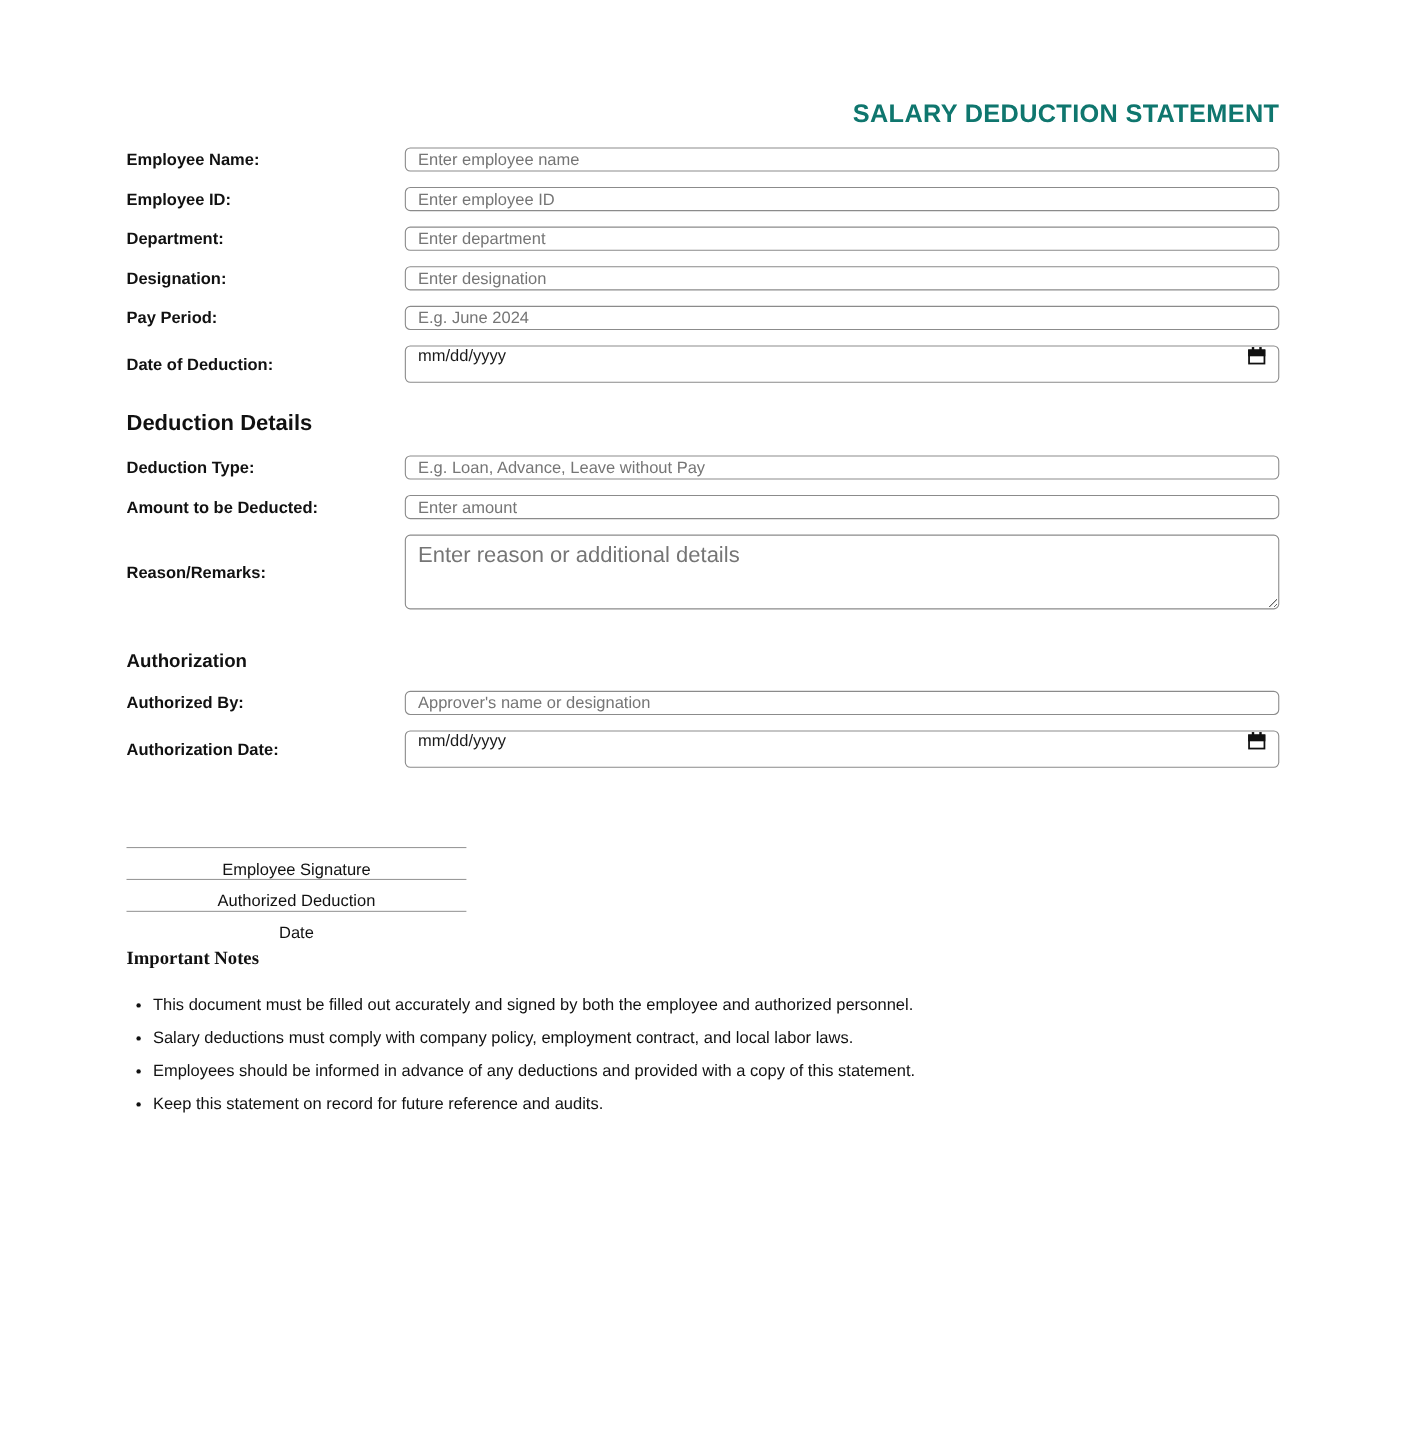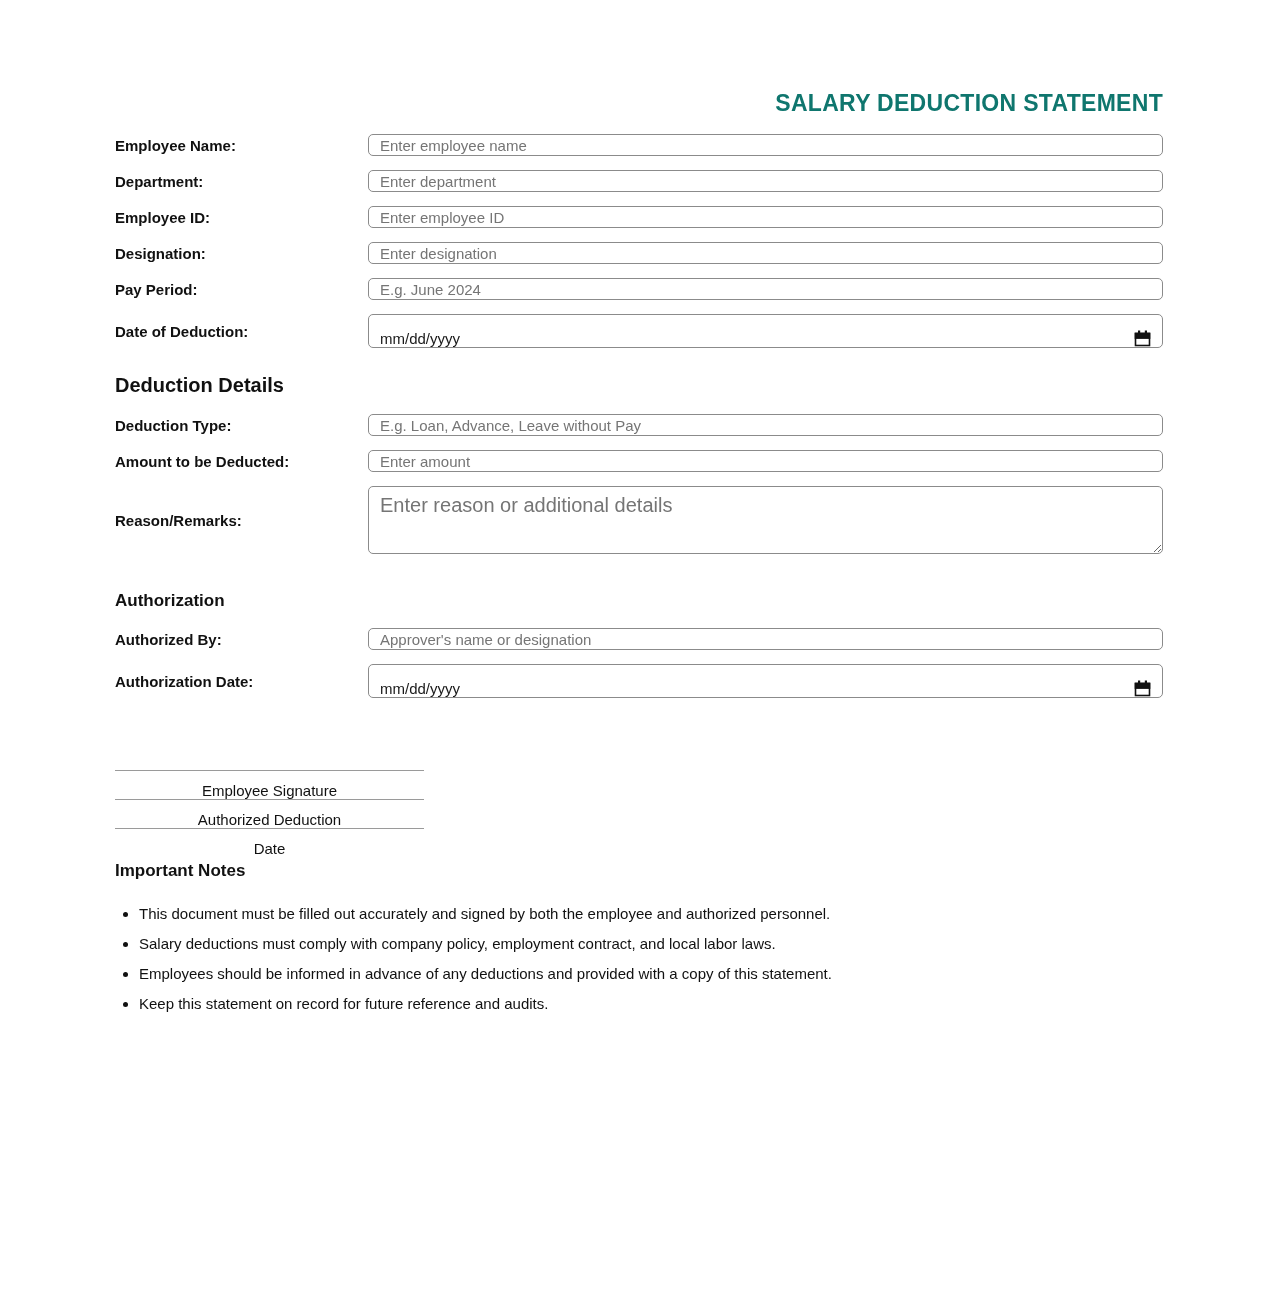--- a/index.html
+++ b/index.html
@@ -60,21 +60,21 @@
     resize: both;
     outline: none;
   }
   .date-input {
     flex: 1;
     height: 34px;
     border: 1px solid #8b8b8b;
     border-radius: 5px;
     padding: 0 11px;
     display: flex;
-    align-items: flex-end;
+    align-items: flex-start;
     justify-content: space-between;
     background: #ffffff;
     cursor: default;
   }
   .date-value { font-size: 15px; color: #1a1a1a; }
   .cal-icon { width: 17px; height: 17px; display: block; }
   h2.section-heading {
     font-size: 20px;
     font-weight: 700;
     margin: 26px 0 17px 0;
@@ -95,20 +95,21 @@
     border-top: 1px solid #9a9a9a;
     text-align: center;
     padding-top: 11px;
     font-size: 15px;
     color: #111111;
   }
   h3.notes-heading {
     font-size: 17px;
     font-weight: 700;
     margin: 4px 0 0 0;
+    font-family: Liberation Serif, serif;
   }
   ul.notes-list {
     margin: 23px 0 0 0;
     padding-left: 24px;
   }
   ul.notes-list li {
     font-size: 15px;
     line-height: 19px;
     margin-bottom: 11px;
     color: #111111;
@@ -120,27 +121,27 @@
 <div class="container">
 
   <h1 class="page-title">SALARY DEDUCTION STATEMENT</h1>
 
   <div class="form-row">
     <div class="form-label">Employee Name:</div>
     <input class="text-input" type="text" placeholder="Enter employee name" style="">
   </div>
 
   <div class="form-row">
+    <div class="form-label">Employee ID:</div>
+    <input class="text-input" type="text" placeholder="Enter employee ID" style="">
+  </div>
+
+  <div class="form-row">
     <div class="form-label">Department:</div>
     <input class="text-input" type="text" placeholder="Enter department" style="">
-  </div>
-
-  <div class="form-row">
-    <div class="form-label">Employee ID:</div>
-    <input class="text-input" type="text" placeholder="Enter employee ID" style="">
   </div>
 
   <div class="form-row">
     <div class="form-label">Designation:</div>
     <input class="text-input" type="text" placeholder="Enter designation" style="">
   </div>
 
   <div class="form-row">
     <div class="form-label">Pay Period:</div>
     <input class="text-input" type="text" placeholder="E.g. June 2024" style="">

